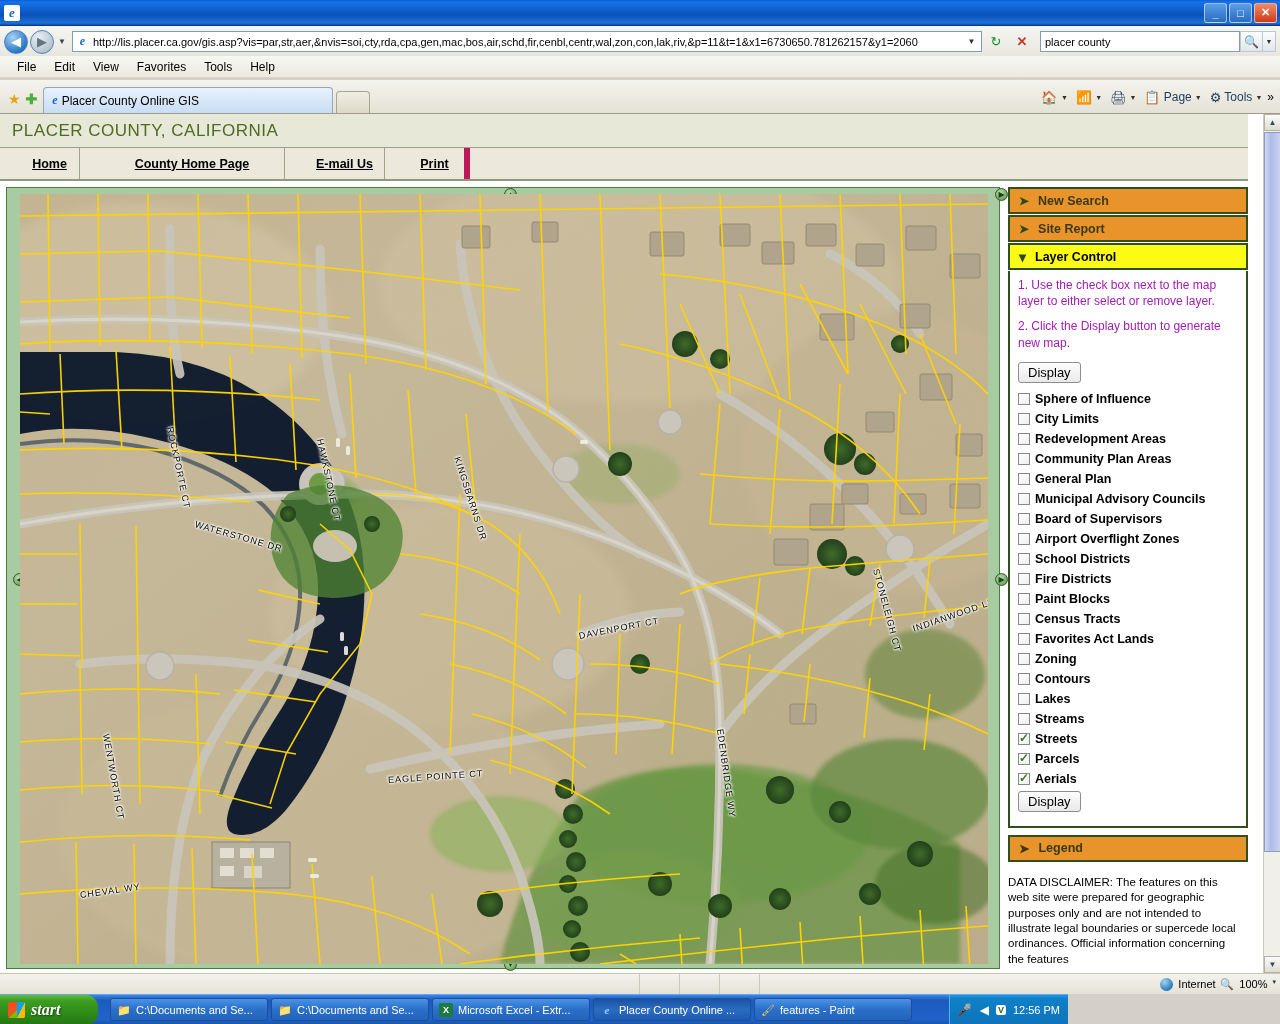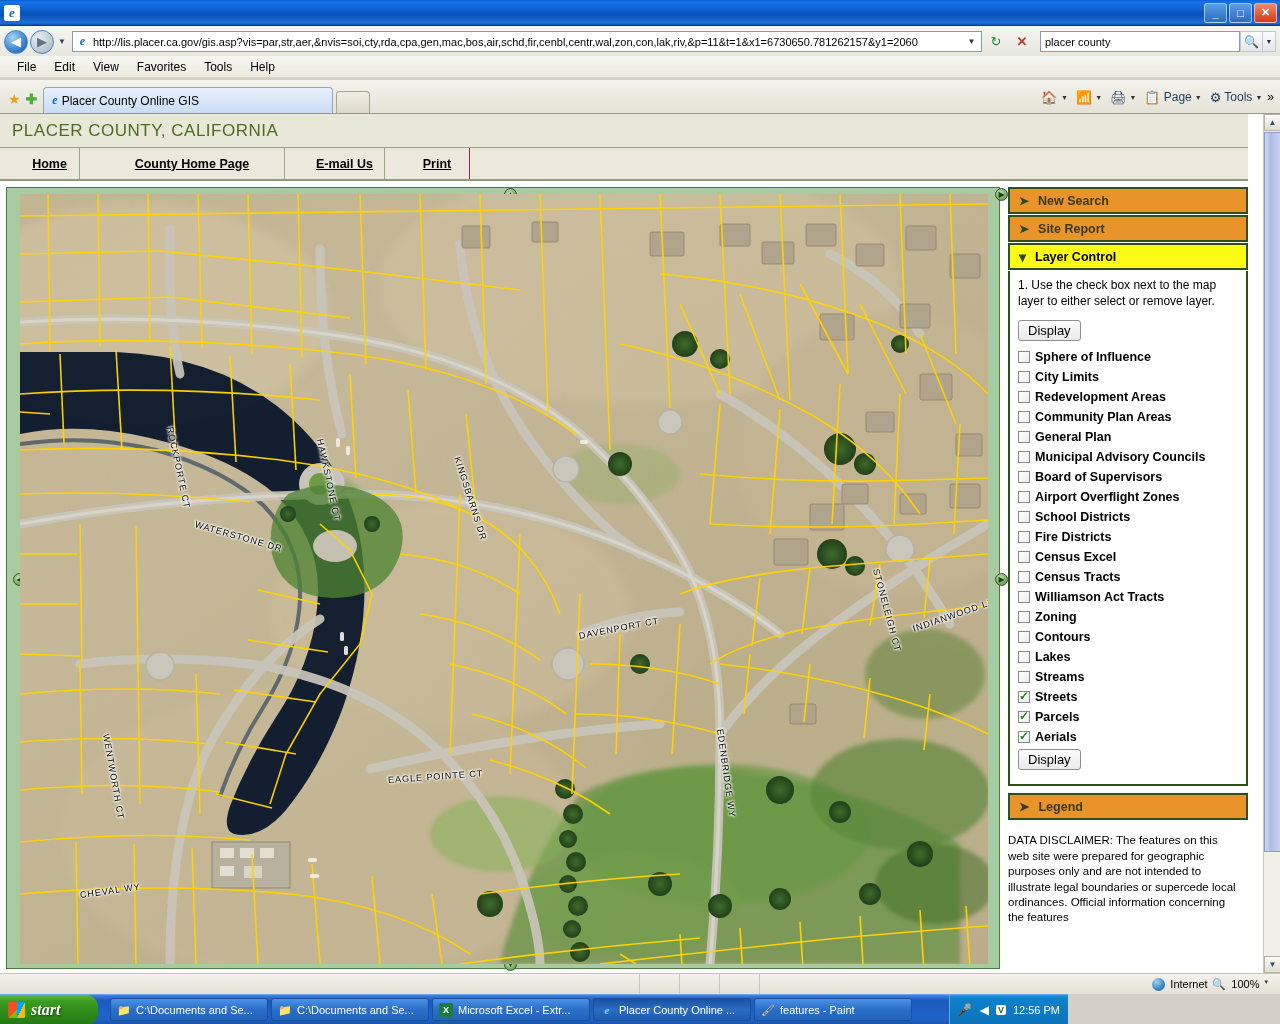--- a/index.html
+++ b/index.html
@@ -162,21 +162,21 @@
   }
   .navcell {
     display: flex; align-items: center; justify-content: center;
     border-right: 1px solid #9aa58a;
     font-weight: bold; font-size: 12.5px; padding-left: 20px;
   }
   .navcell a { color: #000; text-decoration: underline; }
   .nav-home { width: 80px; }
   .nav-county { width: 205px; }
   .nav-email { width: 100px; }
-  .nav-print { width: 85px; border-right: 1px solid #be185d; }
+  .nav-print { width: 85px; border-right: 6px solid #be185d; }
   .navfill { flex: 1; }
 
   
   .maprow { display: flex; padding: 6px 0 0 6px; }
 
   .mapframe {
     position: relative;
     width: 994px; height: 782px;
     background: #a9cba1;
     border: 1px solid #4c7a3f;
@@ -209,21 +209,21 @@
   }
   .sb-bar.orange { background: #e8942a; }
   .sb-bar.yellow { background: #fbfb16; color: #000; }
   .sb-bar .arw { color: #2e4a1c; font-size: 12px; }
   .sb-bar .vee { color: #2e4a1c; font-size: 14px; font-weight: bold; }
 
   .sb-body {
     border: 2px solid #2f4f1c; border-top: none;
     background: #fff; padding: 6px 8px 8px 8px;
   }
-  .sb-instr { font-size: 12px; color: #000000; line-height: 1.35; margin-bottom: 9px; }
+  .sb-instr { font-size: 12px; color: #a21caf; line-height: 1.35; margin-bottom: 9px; }
   .display-btn {
     font-family: "Liberation Sans", sans-serif;
     font-size: 13px; padding: 2px 9px;
     background: linear-gradient(to bottom,#fdfdfd,#e9e9e9);
     border: 1px solid #8e8e8e; border-radius: 3px; color: #000;
     margin: 2px 0 6px 0;
   }
   .layer {
     display: flex; align-items: center; gap: 5px;
     height: 20px; font-size: 12.5px; font-weight: bold; color: #000;
@@ -270,21 +270,21 @@
   
   .statusbar {
     position: absolute; left: 0; top: 973px; width: 1280px; height: 21px;
     background: linear-gradient(to bottom,#f3f2ec,#e4e2d6);
     border-top: 1px solid #c9c6b7;
     display: flex; align-items: center; font-size: 11px; color: #000;
   }
   .sb-seg { border-right: 1px solid #cbc8ba; height: 100%; }
   .zone {
     margin-left: auto; display: flex; align-items: flex-start; gap: 5px;
-    padding-right: 12px;
+    padding-right: 4px;
   }
   .zone .globe {
     width: 13px; height: 13px; border-radius: 50%;
     background: radial-gradient(circle at 35% 30%, #9fd4f0, #2a7ab8 70%, #18598f);
   }
   .zone .zoomi { color: #2a5ea8; font-size: 11px; }
   .zone .zdd { font-size: 7px; color: #333; }
 
   
   .taskbar {
@@ -798,20 +798,21 @@
             <span>Site Report</span>
           </div>
 
           <div class="sb-bar yellow">
             <span class="vee">▾</span>
             <span>Layer Control</span>
           </div>
 
           <div class="sb-body">
             <div class="sb-instr">1. Use the check box next to the map layer to either select or remove layer.</div>
+            <div class="sb-instr">2. Click the Display button to generate new map.</div>
             <button class="display-btn">Display</button>
 
             <div id="layer-list">
                 <div class="layer">
                   <span class="cbox"></span>
                   <span>Sphere of Influence</span>
                 </div>
                 <div class="layer">
                   <span class="cbox"></span>
                   <span>City Limits</span>
@@ -843,29 +844,29 @@
                 <div class="layer">
                   <span class="cbox"></span>
                   <span>School Districts</span>
                 </div>
                 <div class="layer">
                   <span class="cbox"></span>
                   <span>Fire Districts</span>
                 </div>
                 <div class="layer">
                   <span class="cbox"></span>
-                  <span>Census Excel</span>
+                  <span>Paint Blocks</span>
                 </div>
                 <div class="layer">
                   <span class="cbox"></span>
                   <span>Census Tracts</span>
                 </div>
                 <div class="layer">
                   <span class="cbox"></span>
-                  <span>Williamson Act Tracts</span>
+                  <span>Favorites Act Lands</span>
                 </div>
                 <div class="layer">
                   <span class="cbox"></span>
                   <span>Zoning</span>
                 </div>
                 <div class="layer">
                   <span class="cbox"></span>
                   <span>Contours</span>
                 </div>
                 <div class="layer">

